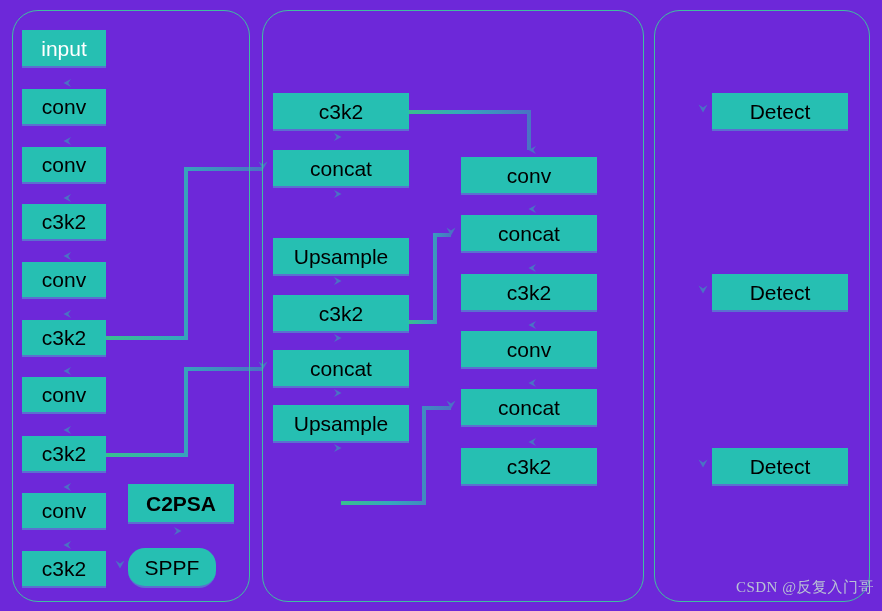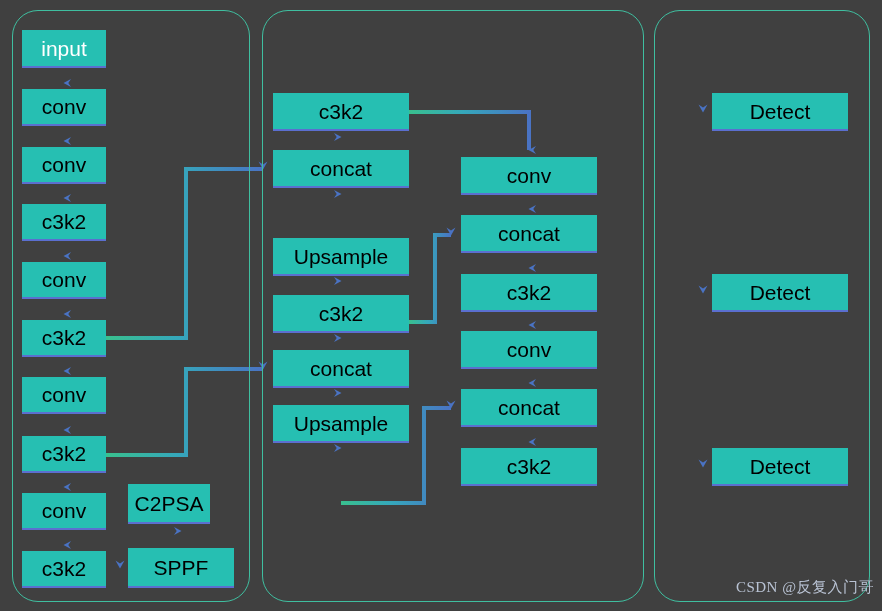--- a/index.html
+++ b/index.html
@@ -1,19 +1,19 @@
 <!DOCTYPE html>
 <html><head>
 <meta charset="utf-8">
 <style>
   html,body{margin:0;padding:0;background:#ffffff;}
   #stage{
     position:relative;
     width:882px;height:611px;
-    background:#404040;
+    background:#6d28d9;
     font-family:"Liberation Sans", sans-serif;
     overflow:hidden;
   }
   #svg-layer{position:absolute;left:0;top:0;width:882px;height:611px;}
   .panel{
     position:absolute;
     border:1.6px solid #3fbfa0;
     border-radius:26px;
     box-sizing:border-box;
     background:transparent;
@@ -135,22 +135,22 @@
   <div class="node light" style="left:22px;top:30px;width:84px;height:38px;">input</div>
   <div class="node" style="left:22px;top:89px;width:84px;height:37px;">conv</div>
   <div class="node" style="left:22px;top:147px;width:84px;height:37px;">conv</div>
   <div class="node" style="left:22px;top:204px;width:84px;height:37px;">c3k2</div>
   <div class="node" style="left:22px;top:262px;width:84px;height:37px;">conv</div>
   <div class="node" style="left:22px;top:320px;width:84px;height:37px;">c3k2</div>
   <div class="node" style="left:22px;top:377px;width:84px;height:37px;">conv</div>
   <div class="node" style="left:22px;top:436px;width:84px;height:37px;">c3k2</div>
   <div class="node" style="left:22px;top:493px;width:84px;height:37px;">conv</div>
   <div class="node" style="left:22px;top:551px;width:84px;height:37px;">c3k2</div>
-  <div class="node" style="left:128px;top:548px;width:106px;height:40px;">SPPF</div>
-  <div class="node" style="left:128px;top:484px;width:82px;height:40px;">C2PSA</div>
+  <div class="node" style="left:128px;top:548px;width:88px;height:40px;border-radius:17px;">SPPF</div>
+  <div class="node" style="left:128px;top:484px;width:106px;height:40px;font-weight:bold;">C2PSA</div>
 
   <div class="node" style="left:273px;top:93px;width:136px;height:38px;">c3k2</div>
   <div class="node" style="left:273px;top:150px;width:136px;height:38px;">concat</div>
   <div class="node" style="left:273px;top:238px;width:136px;height:38px;">Upsample</div>
   <div class="node" style="left:273px;top:295px;width:136px;height:38px;">c3k2</div>
   <div class="node" style="left:273px;top:350px;width:136px;height:38px;">concat</div>
   <div class="node" style="left:273px;top:405px;width:136px;height:38px;">Upsample</div>
 
   <div class="node" style="left:461px;top:157px;width:136px;height:38px;">conv</div>
   <div class="node" style="left:461px;top:215px;width:136px;height:38px;">concat</div>

